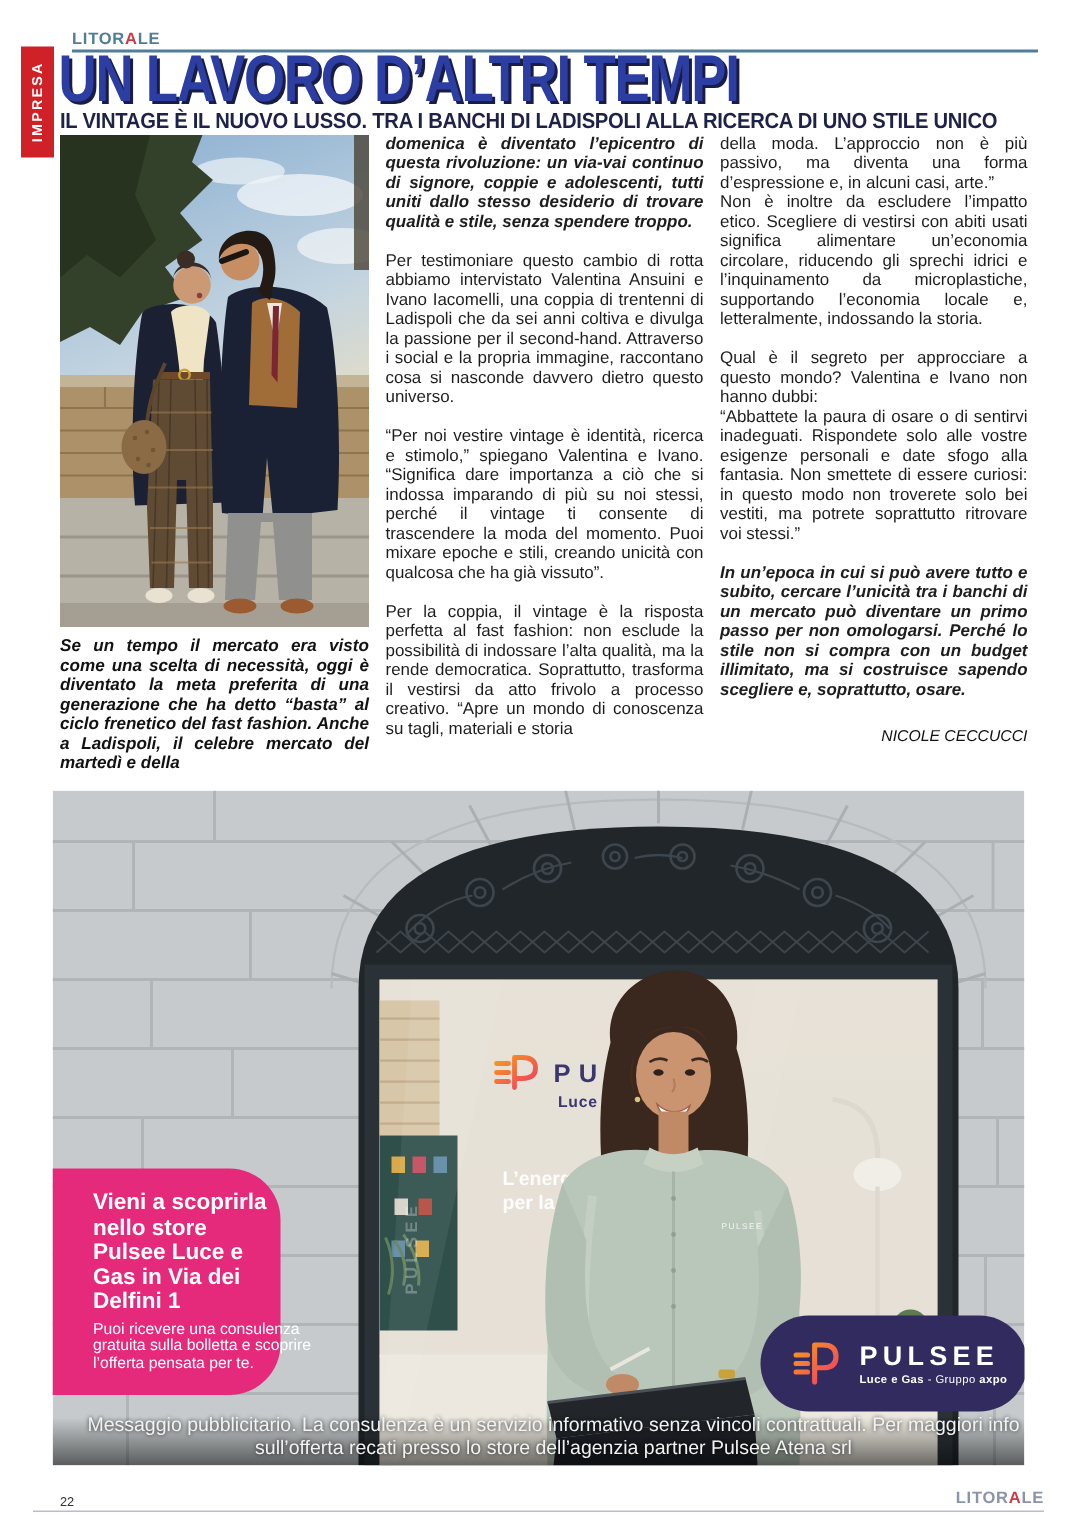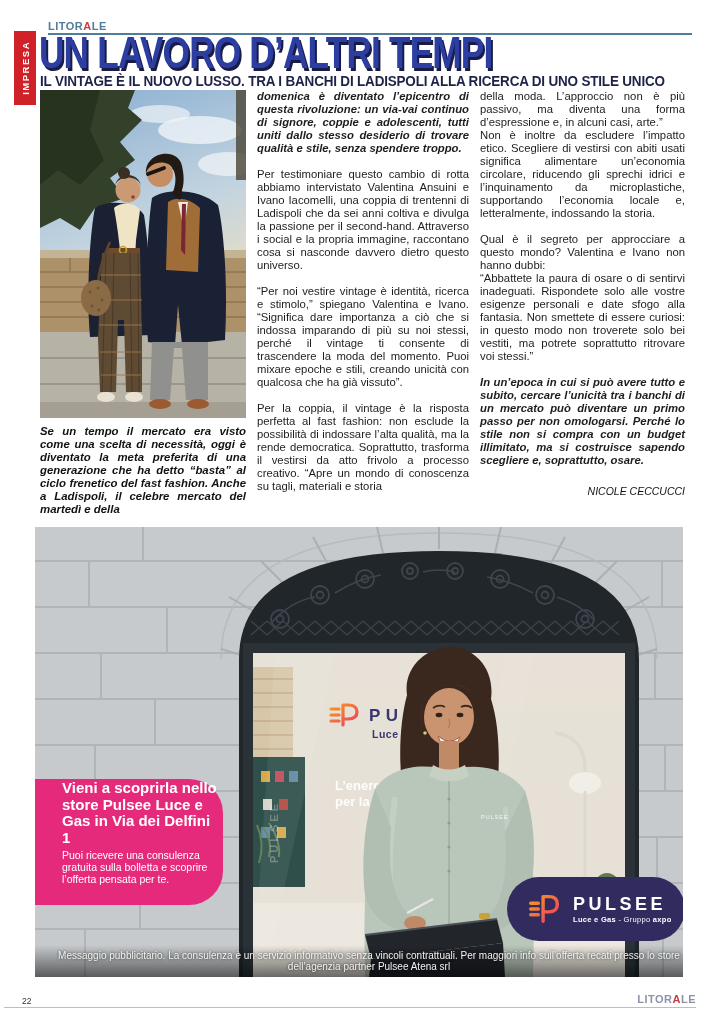--- a/index.html
+++ b/index.html
@@ -35,35 +35,35 @@
   .article p.lead,.article p.closing{font-weight:700;font-style:italic;}
   .article p.tight{margin-bottom:0;}
   .author{text-align:right;font-style:italic;font-size:10.5px;margin-top:18px;color:#111;}
 
   
   .ad{position:absolute;left:35px;top:527px;width:648px;height:450px;overflow:hidden;}
   .ad .scene{position:absolute;left:0;top:0;}
   .ad-headline{position:absolute;left:0;top:176px;width:188px;min-height:75px;background:#7a57a5;
                border-radius:0 34px 34px 0;color:#fff;font-weight:700;font-size:19.5px;line-height:1.06;
                padding:10px 13px 10px 27px;box-sizing:border-box;}
-  .ad-cta{position:absolute;left:0;top:252px;width:188px;min-height:126px;background:#e62a7b;
-          border-radius:0 34px 34px 0;color:#fff;padding:1px 4px 14px 27px;box-sizing:border-box;}
+  .ad-cta{position:absolute;left:0;top:252px;width:152px;min-height:126px;background:#e62a7b;
+          border-radius:0 34px 34px 0;color:#fff;padding:15px 4px 14px 27px;box-sizing:border-box;}
   .ad-cta .bold{font-weight:700;font-size:15px;line-height:1.1;}
   .ad-cta .small{margin-top:4px;font-size:10.5px;line-height:1.12;width:150px;}
   .pulsee-pill{position:absolute;left:472px;top:350px;width:178px;height:64px;background:#322b5f;
                border-radius:32px;display:flex;align-items:center;padding-left:20px;box-sizing:border-box;gap:10px;}
   .pill-text{display:flex;flex-direction:column;}
   .pill-brand{color:#fff;font-weight:700;font-size:18px;letter-spacing:3.5px;line-height:1;}
   .pill-sub{color:#fff;font-size:7.5px;margin-top:2px;letter-spacing:.3px;}
   .pill-sub .b{font-weight:700;}
   .disclaimer{position:absolute;left:0;right:0;bottom:5px;text-align:center;color:#f2f2f2;
-              font-size:10px;text-shadow:0 0 3px rgba(0,0,0,.75);padding-left:20px;}
+              font-size:13px;text-shadow:0 0 3px rgba(0,0,0,.75);padding-left:20px;}
 
   
-  .page-footer{position:absolute;left:4px;right:22px;top:993px;height:20px;}
+  .page-footer{position:absolute;left:22px;right:22px;top:993px;height:20px;}
   .footer-rule{position:absolute;left:0;right:0;top:14px;border-top:1px solid #b9bcd8;}
   .page-num{position:absolute;left:18px;top:3px;font-size:8.5px;color:#333;}
   .footer-masthead{position:absolute;right:0;top:0;font-size:11px;font-weight:700;
                    letter-spacing:.5px;color:#8a93a8;}
   .footer-masthead .accent{color:#cc3b44;}
 </style>
 </head>
 <body>
 
 <div class="page">

